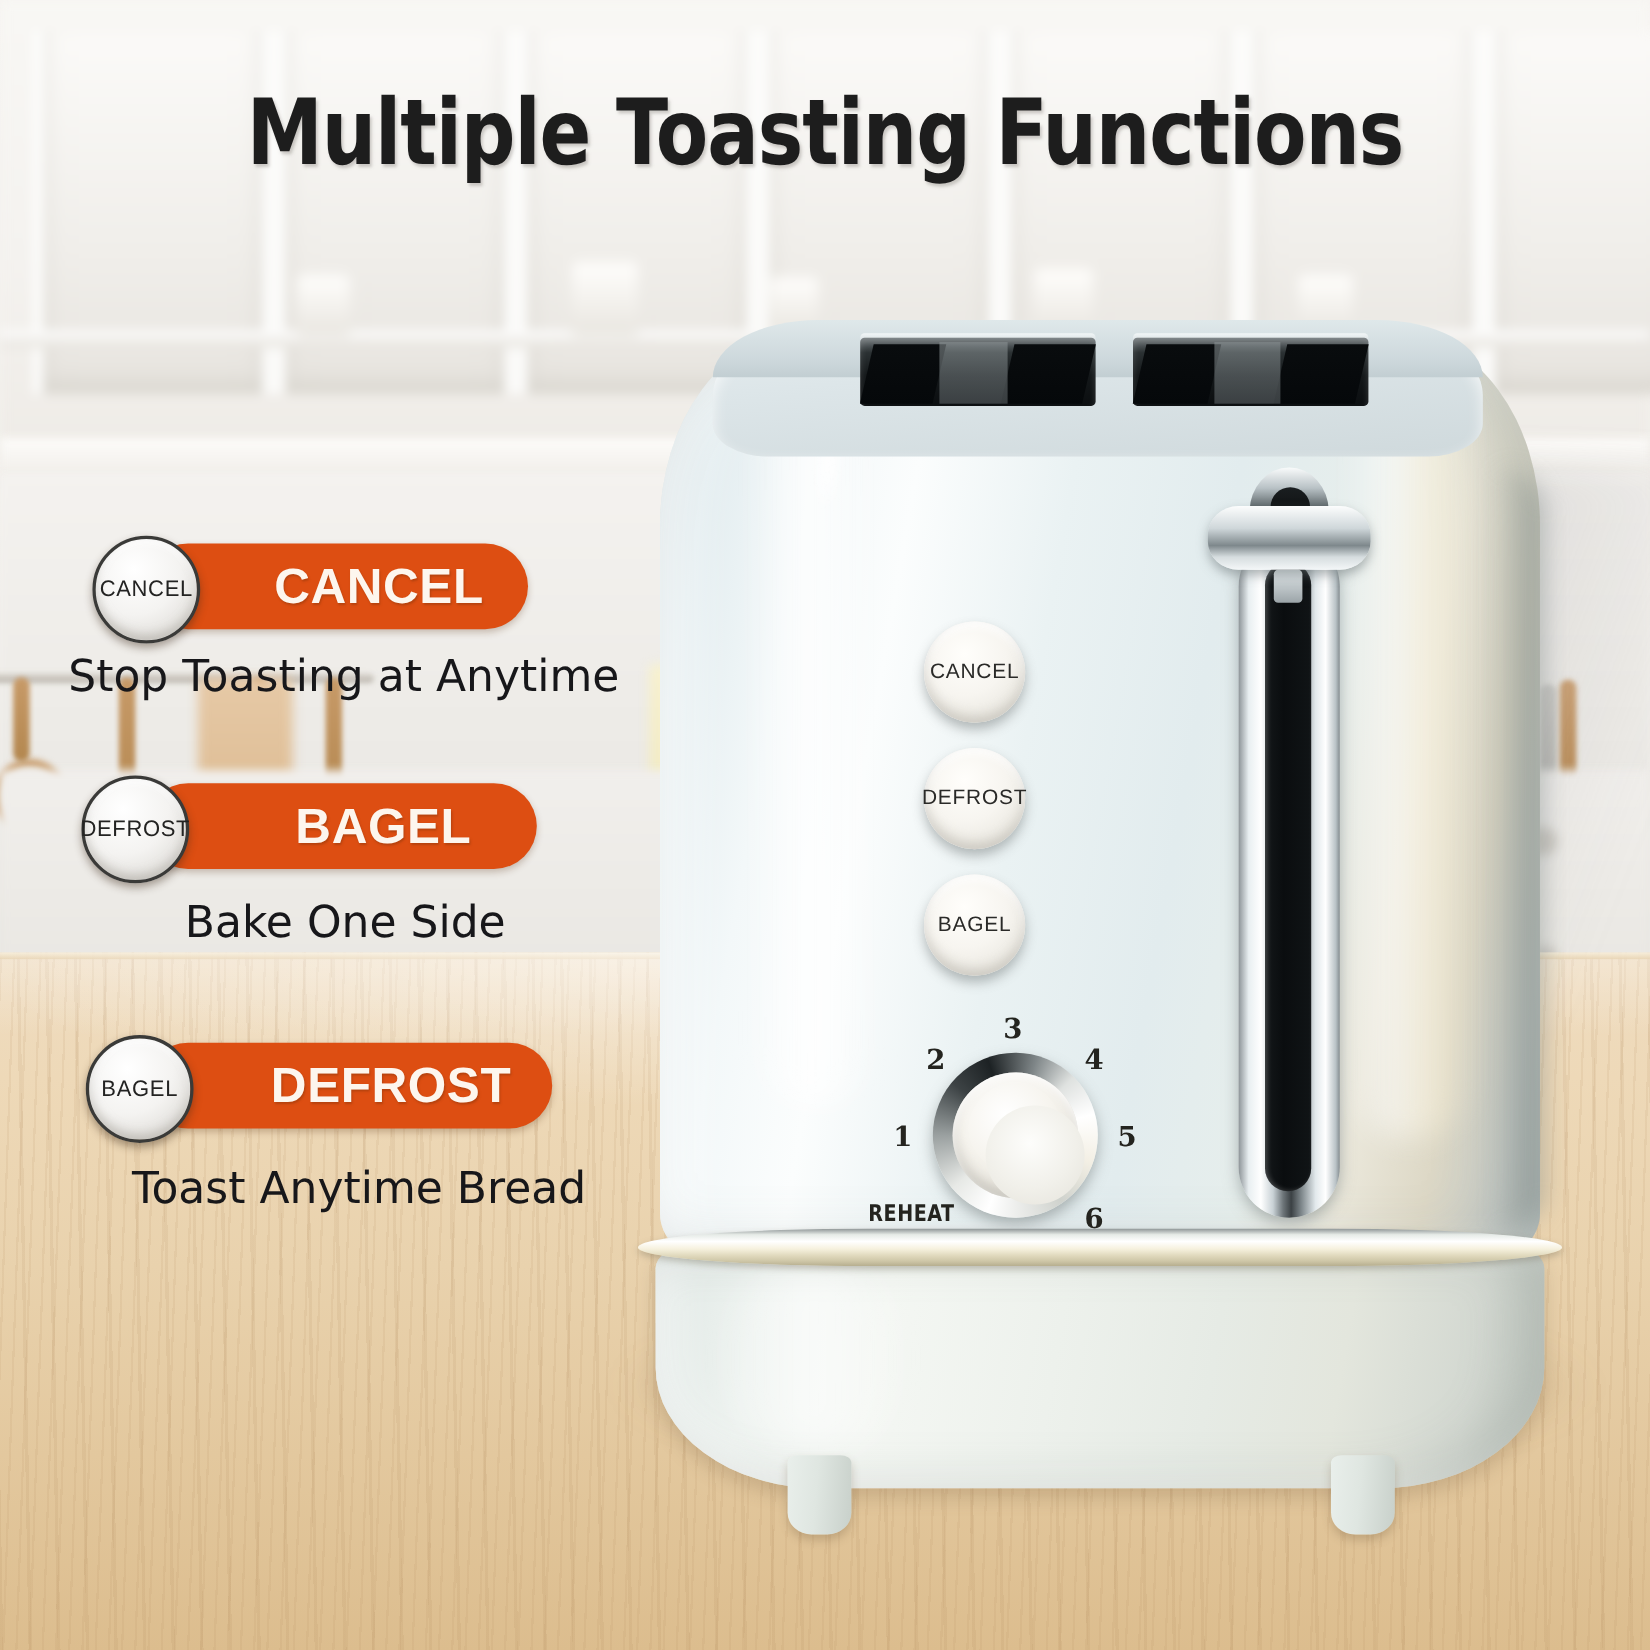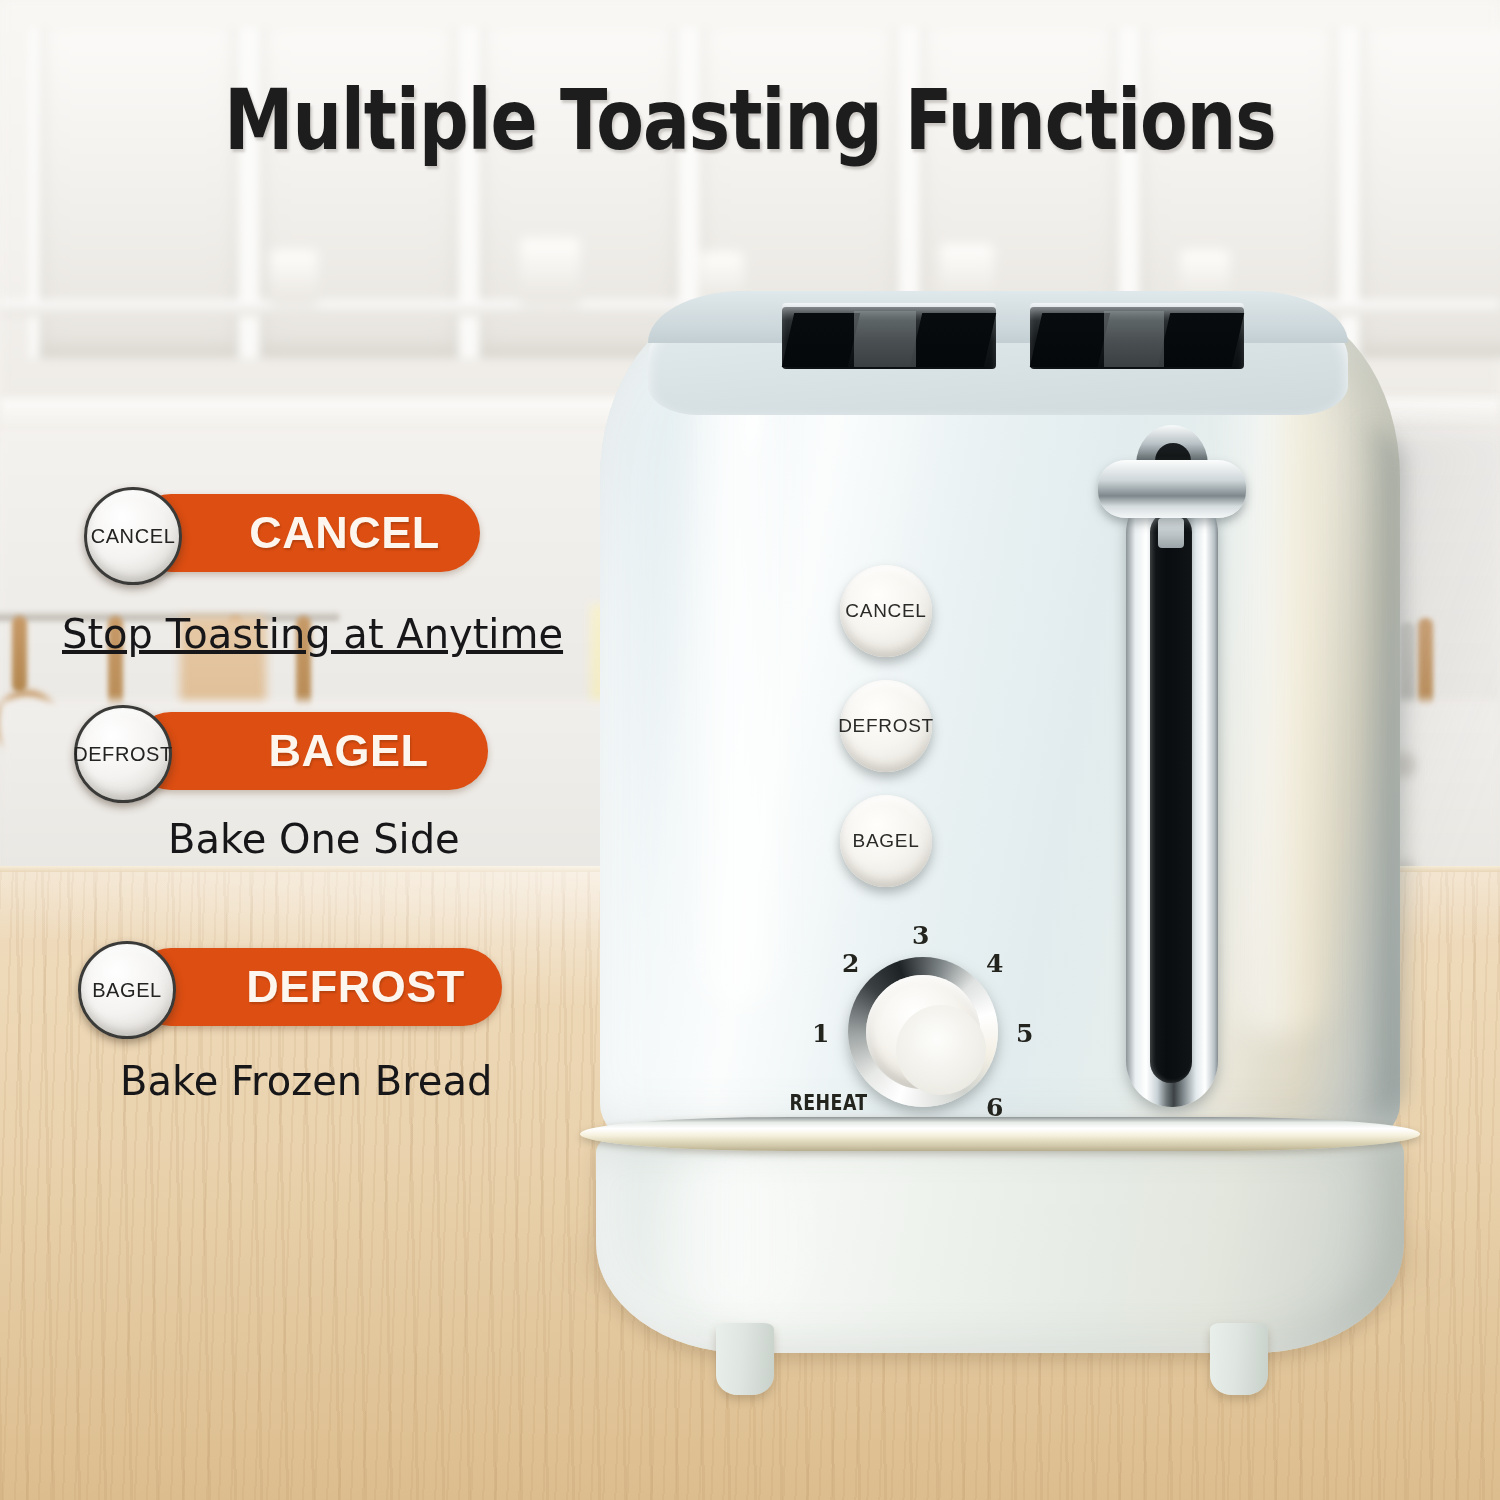--- a/index.html
+++ b/index.html
@@ -561,36 +561,36 @@
     <div class="foot" style="left:680px;"></div>
   </div>
 
   <div class="callout">
     <div class="pill" style="left:132px; top:494px; width:348px;">
       <span class="pill-label">CANCEL</span>
     </div>
     <div class="badge" style="left:84px; top:487px;">
       <span class="badge-label">CANCEL</span>
     </div>
-    <div class="sub" style="left:62px; top:611px;text-decoration:underline;">Stop Toasting at Anytime</div>
+    <div class="sub" style="left:62px; top:592px;">Stop Toasting at Anytime</div>
   </div>
 
   <div class="callout">
     <div class="pill" style="left:132px; top:712px; width:356px;">
       <span class="pill-label">BAGEL</span>
     </div>
     <div class="badge" style="left:74px; top:705px;">
       <span class="badge-label">DEFROST</span>
     </div>
     <div class="sub" style="left:168px; top:816px;">Bake One Side</div>
   </div>
 
   <div class="callout">
     <div class="pill" style="left:132px; top:948px; width:370px;">
       <span class="pill-label">DEFROST</span>
     </div>
     <div class="badge" style="left:78px; top:941px;">
       <span class="badge-label">BAGEL</span>
     </div>
-    <div class="sub" style="left:120px; top:1058px;">Bake Frozen Bread</div>
+    <div class="sub" style="left:120px; top:1058px;">Toast Anytime Bread</div>
   </div>
 
 </div>
 
 </body></html>

